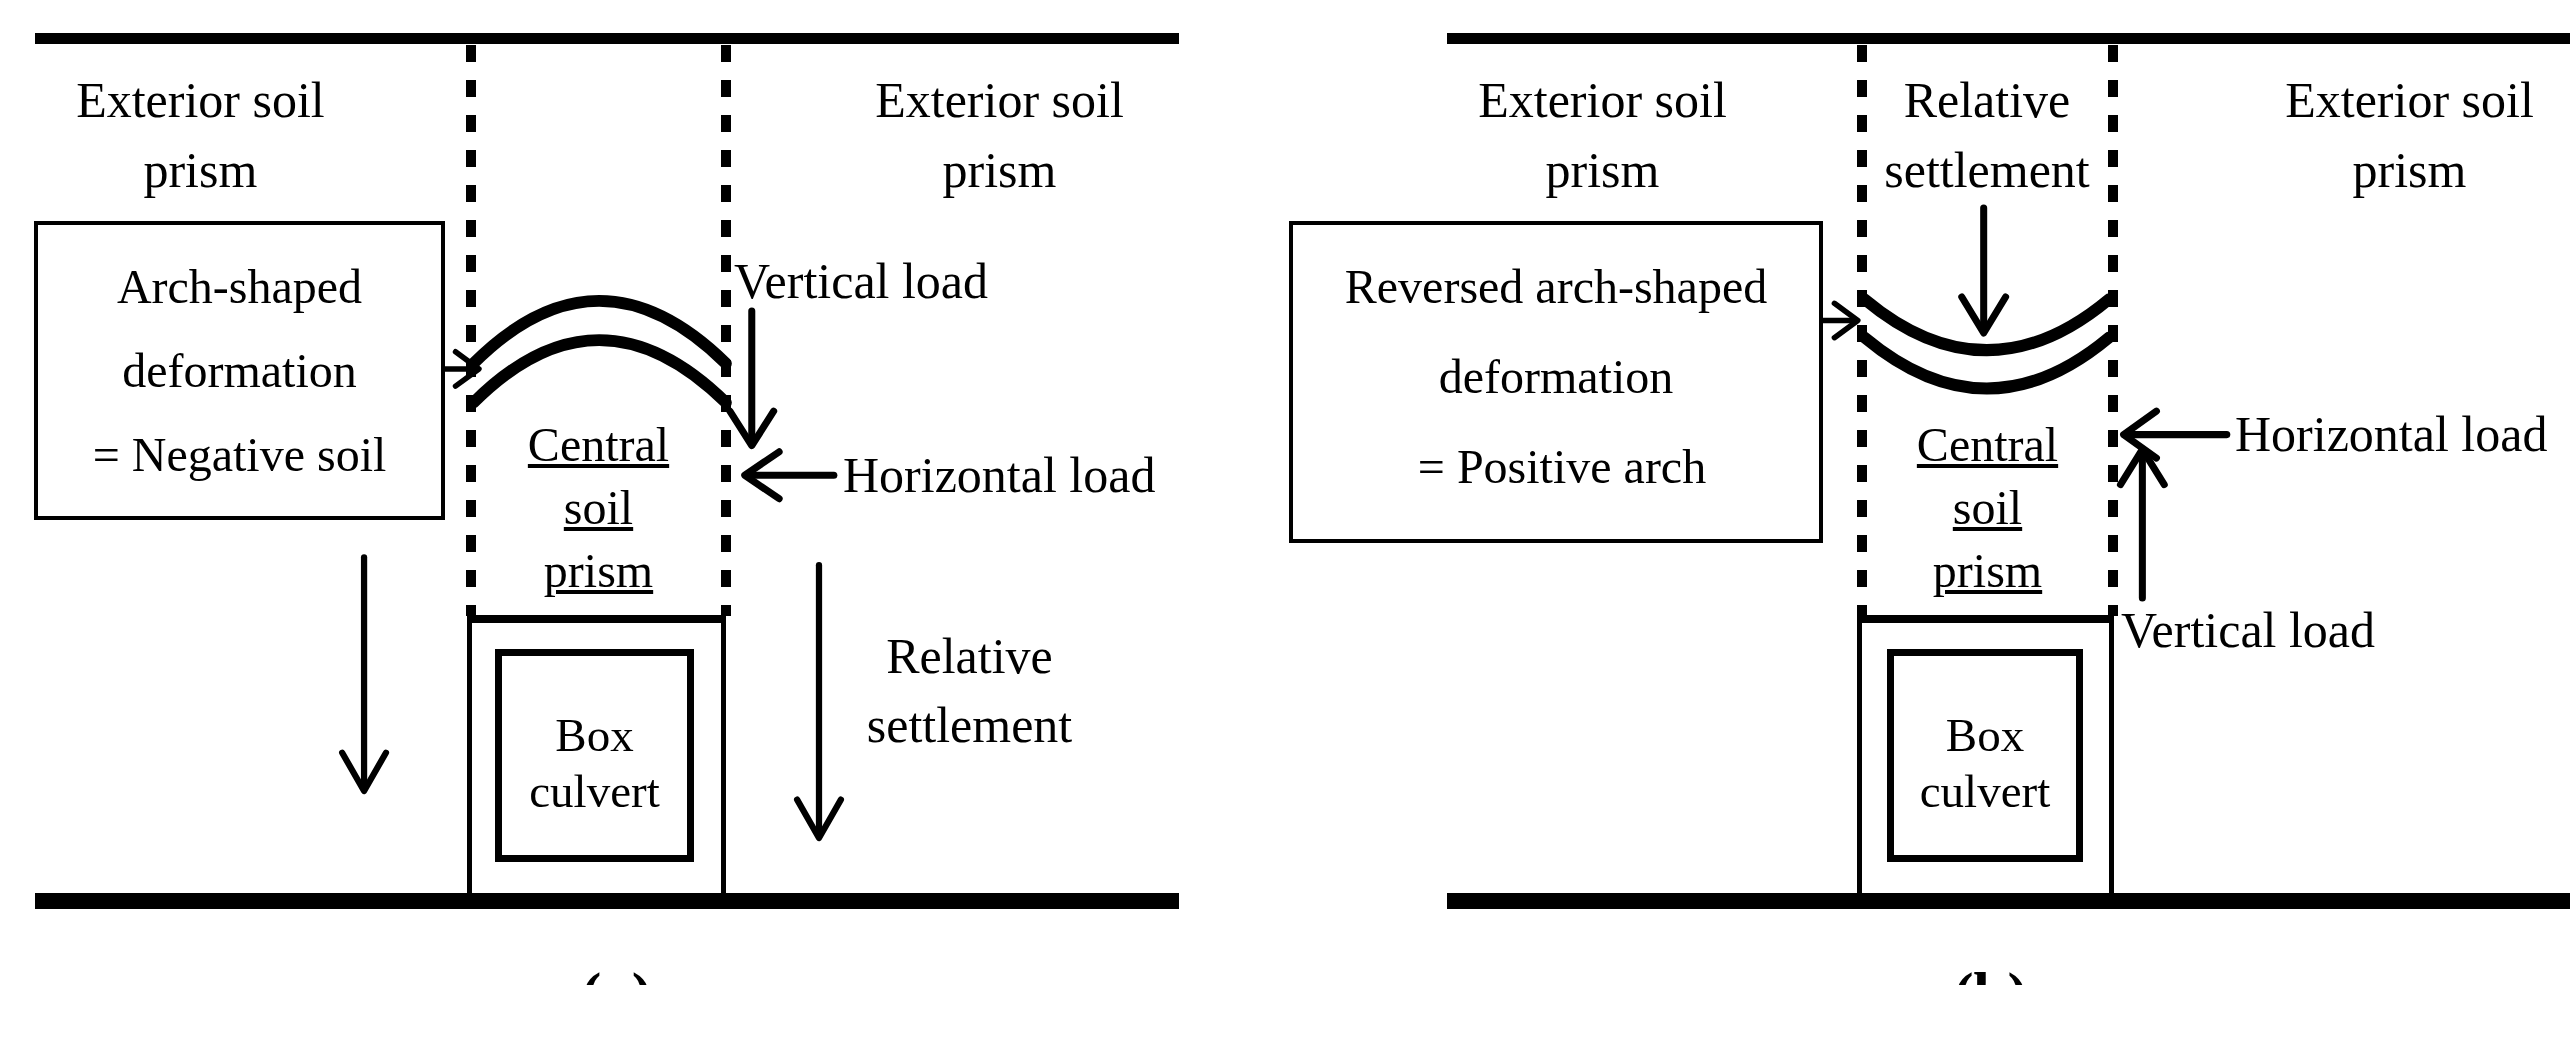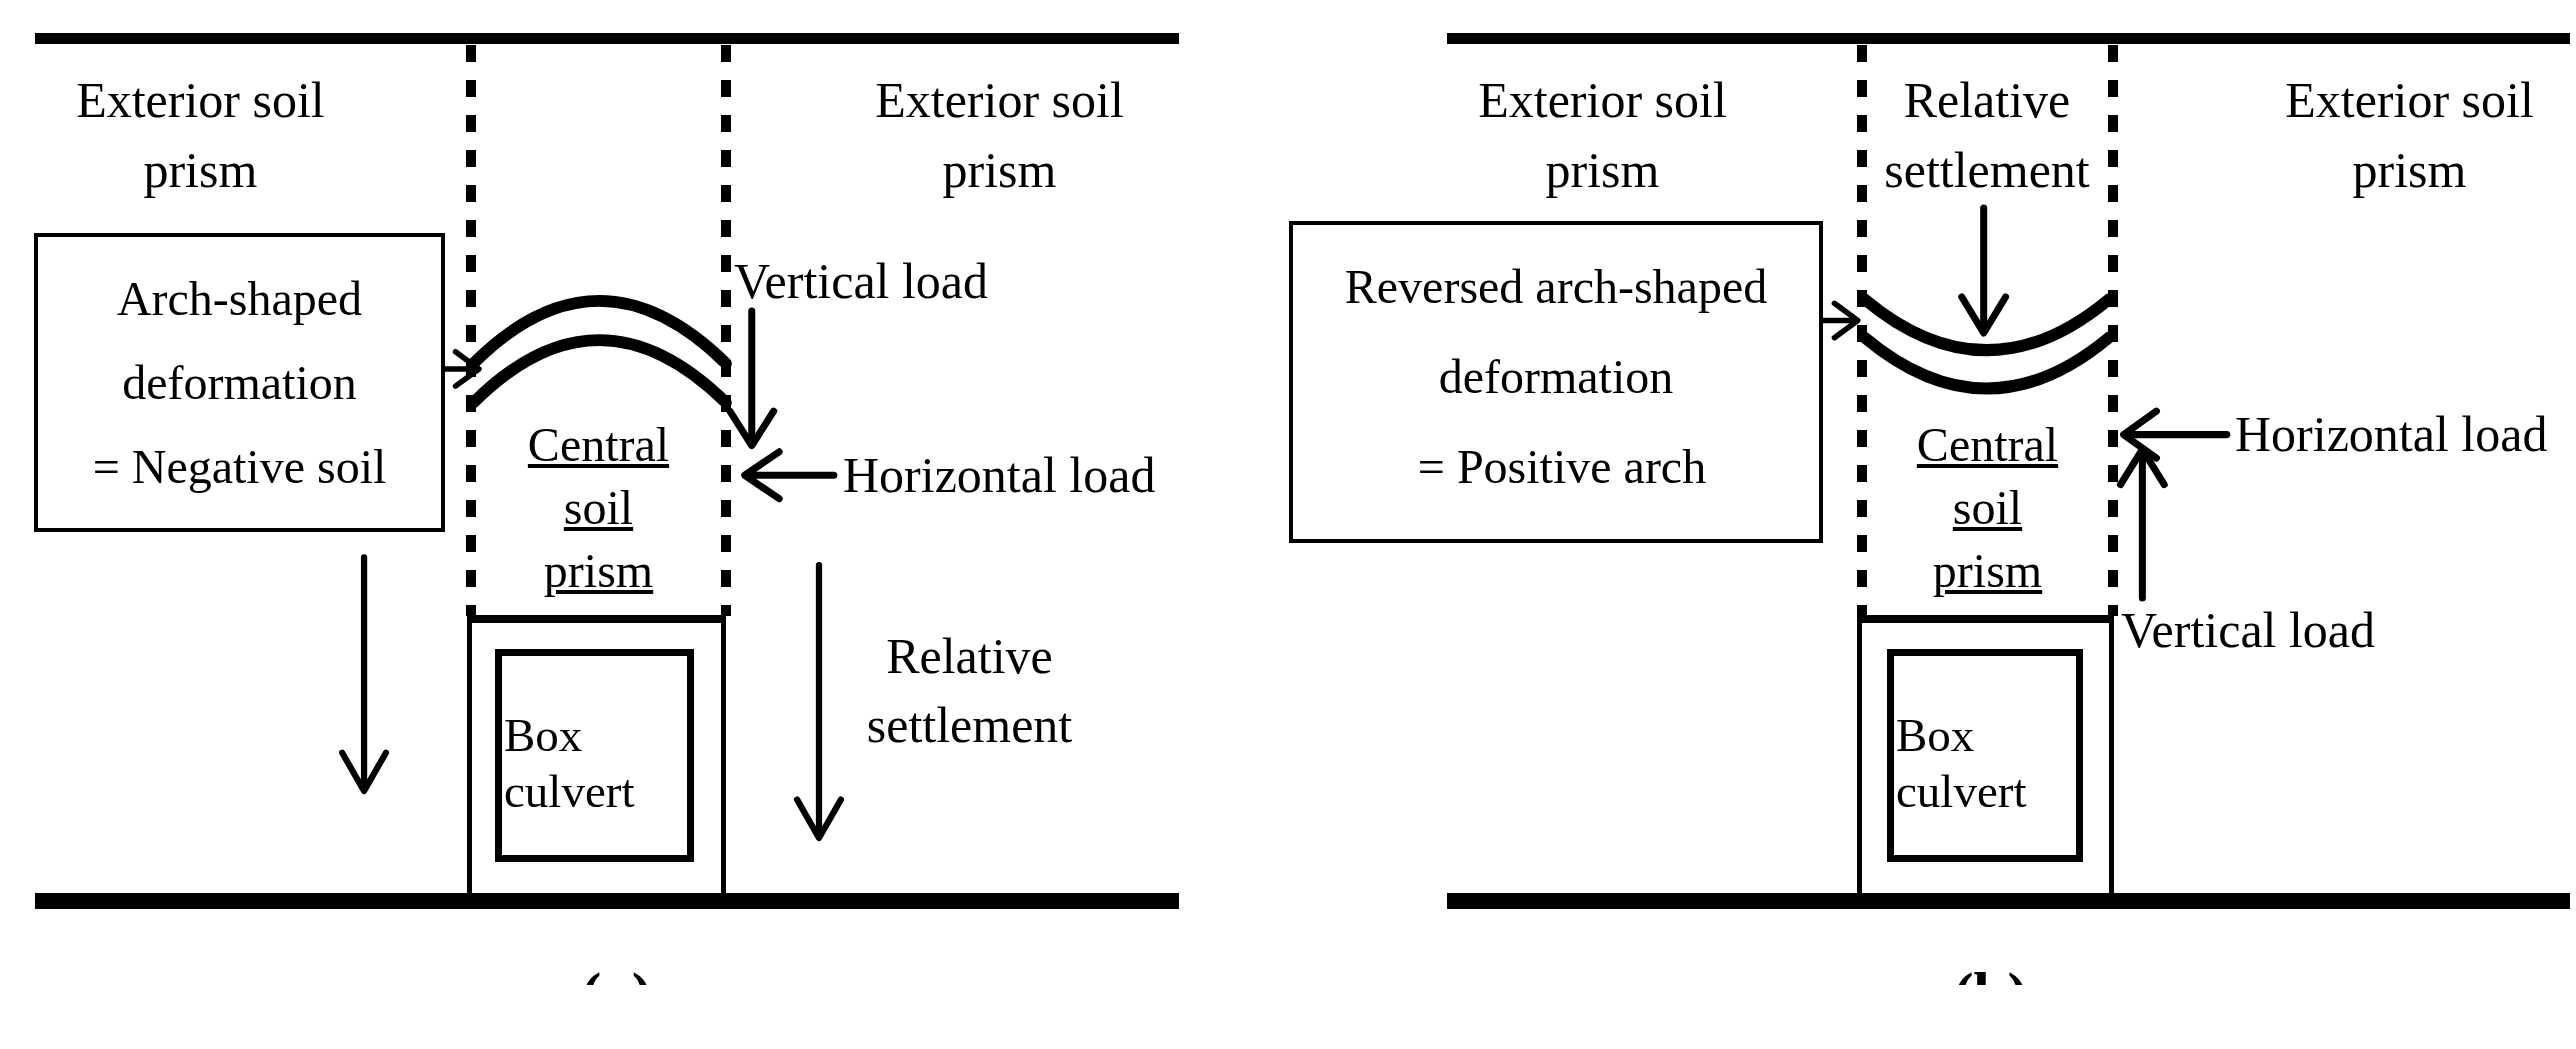--- a/index.html
+++ b/index.html
@@ -28,21 +28,21 @@
   }
   .defbox .ln{display:block;white-space:nowrap;}
   .central{font-size:48px;line-height:63px;text-align:center;text-decoration:underline;}
   .culvert-outer{
     border:5.5px solid #000;border-top-width:8.6px;border-bottom:none;
     background:#fff;box-sizing:border-box;
   }
   .culvert-inner{
     border:7px solid #000;background:#fff;box-sizing:border-box;
   }
-  .culvtext{font-size:47px;line-height:56px;margin-left:9px;}
+  .culvtext{font-size:47px;line-height:56px;text-align:center;}
   .caption{font-size:61px;line-height:66px;font-weight:bold;text-align:center;}
   svg.linework{position:absolute;left:0;top:0;pointer-events:none;}
 </style>
 </head>
 <body>
 
 <div id="figure">
 
   <div class="abs bar" style="left:35px;top:33px;width:1144px;height:11px;"></div>
 
@@ -53,21 +53,21 @@
 
   <div class="abs lbl" style="left:-3.1px;top:65px;width:407px;">
     <div>Exterior soil</div>
     <div>prism</div>
   </div>
   <div class="abs lbl" style="left:796px;top:65px;width:407px;">
     <div>Exterior soil</div>
     <div>prism</div>
   </div>
 
-  <div class="abs defbox" style="left:34px;top:221px;width:411px;height:299px;padding-top:20.3px;margin-top:12px;">
+  <div class="abs defbox" style="left:34px;top:221px;width:411px;height:299px;padding-top:20.3px;">
     <span class="ln" style="line-height:84px;">Arch-shaped</span>
     <span class="ln" style="line-height:84px;">deformation</span>
     <span class="ln" style="line-height:84px;">= Negative soil</span>
   </div>
 
   <div class="abs lbl lbl-left single" style="left:734px;top:254px;">Vertical load</div>
   <div class="abs lbl lbl-left single" style="left:843px;top:448px;">Horizontal load</div>
 
   <div class="abs central" style="left:481px;top:413px;width:235px;">
     <div>Central</div>

